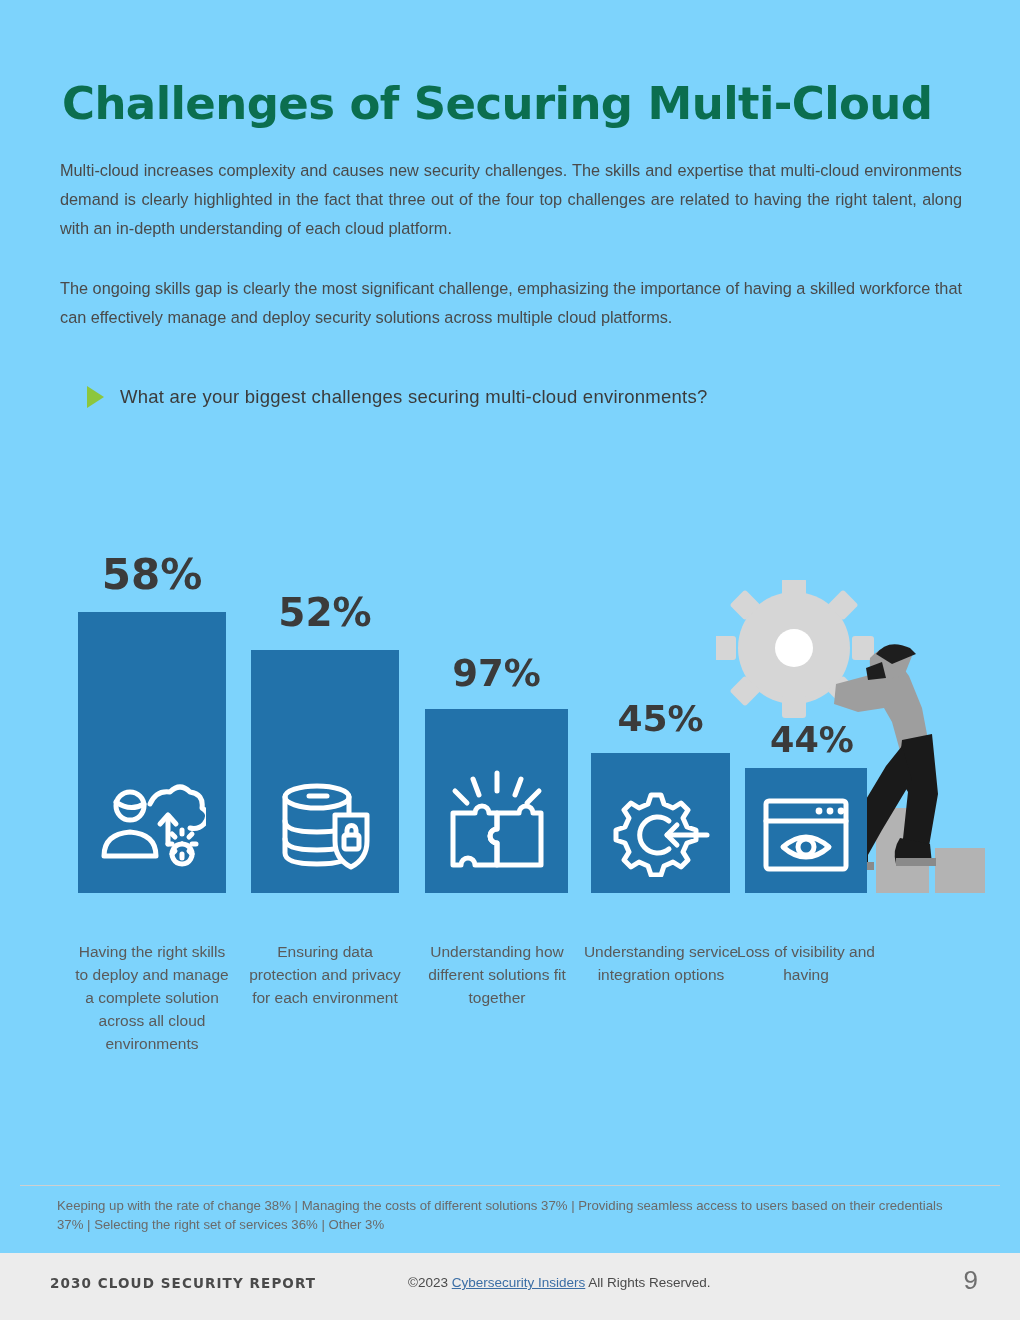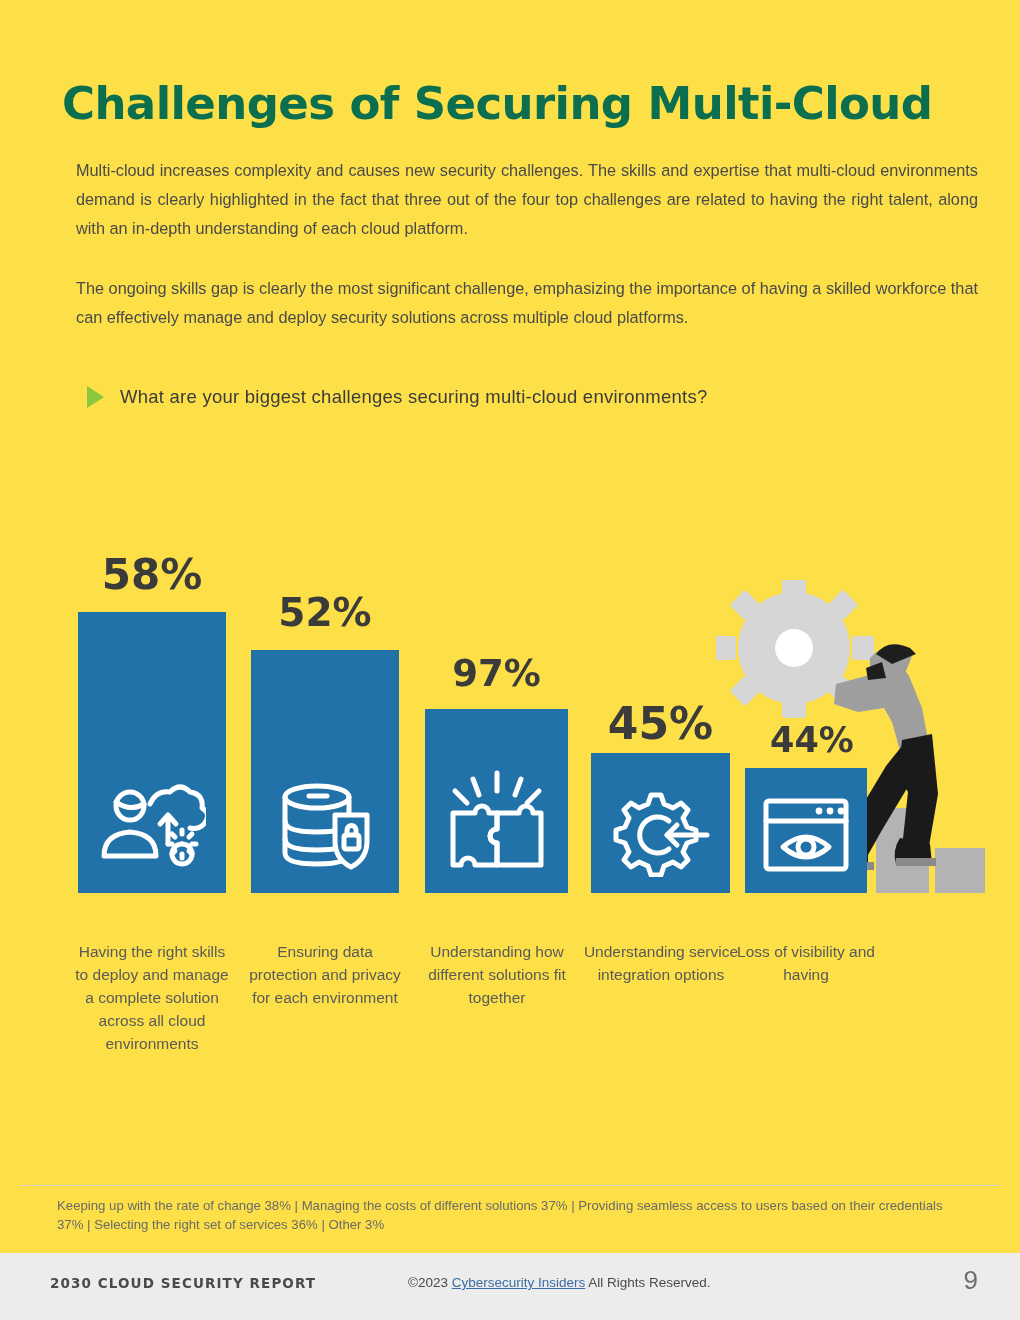--- a/index.html
+++ b/index.html
@@ -10,21 +10,21 @@
   body {
     width: 1020px;
     height: 1320px;
     position: relative;
     font-family: "Liberation Sans", sans-serif;
     overflow: hidden;
   }
   .page {
     position: absolute;
     inset: 0;
-    background: #fde047;
+    background: #7dd3fc;
   }
 
   
   .title {
     position: absolute;
     left: 62px;
     top: 47px;
     font-size: 45px;
     font-weight: bold;
     letter-spacing: -0.6px;
@@ -36,21 +36,20 @@
   
   .para {
     position: absolute;
     left: 60px;
     width: 902px;
     font-size: 16.3px;
     line-height: 29px;
     color: #4a4a4a;
     text-align: justify;
     font-family: "Liberation Sans", sans-serif;
-    margin-left: 16px;
   }
   .para.p1 { top: 140px; }
   .para.p2 { top: 258px; }
 
   
   .question-row {
     position: absolute;
     left: 60px;
     top: 386px;
     display: flex;
@@ -284,21 +283,21 @@
           <g fill="none" stroke="#ffffff" stroke-width="5" stroke-linejoin="round">
             <path d="M8 44 L30 44 a7 7 0 1 1 14 0 L52 44 L52 60 a7 7 0 1 0 0 14 L52 96 L30 96 a7 7 0 1 0 -14 0 L8 96 Z"></path>
             <path d="M52 44 L74 44 a7 7 0 1 1 14 0 L96 44 L96 96 L52 96 L52 74 a7 7 0 1 1 0 -14 Z"></path>
           </g>
         </svg>
       </div>
       <div class="cat-label" style="left:-8px; top:434px; width:160px;">Understanding how different solutions fit together</div>
     </div>
 
     <div class="bar-group" style="left:575px; top:0; width:139px; height:423px;">
-      <div class="pct" style="left:0; top:228px; width:139px; font-size:44px;">45%</div>
+      <div class="pct" style="left:0; top:228px; width:139px; font-size:36px;">45%</div>
       <div class="bar" style="left:0; width:139px; height:140px;"></div>
       <div class="icon-wrap" style="left:0; bottom:12px; width:139px; height:96px;">
         <svg width="100" height="88" viewBox="0 0 100 88" aria-hidden="true">
           <g fill="none" stroke="#ffffff" stroke-width="5" stroke-linejoin="round" stroke-linecap="round">
             <path d="M40 6 L50 6 L53 15 L62 19 L70 14 L77 21 L72 29 L76 38 L85 41 L85 51 L76 54 L72 63 L77 71 L70 78 L62 73 L53 77 L50 86 L40 86 L37 77 L28 73 L20 78 L13 71 L18 63 L14 54 L5 51 L5 41 L14 38 L18 29 L13 21 L20 14 L28 19 L37 15 Z"></path>
             <path d="M58 32 a18 18 0 1 0 0 28"></path>
             <path d="M56 46 L96 46"></path>
             <path d="M66 36 L56 46 L66 56"></path>
           </g>
         </svg>

